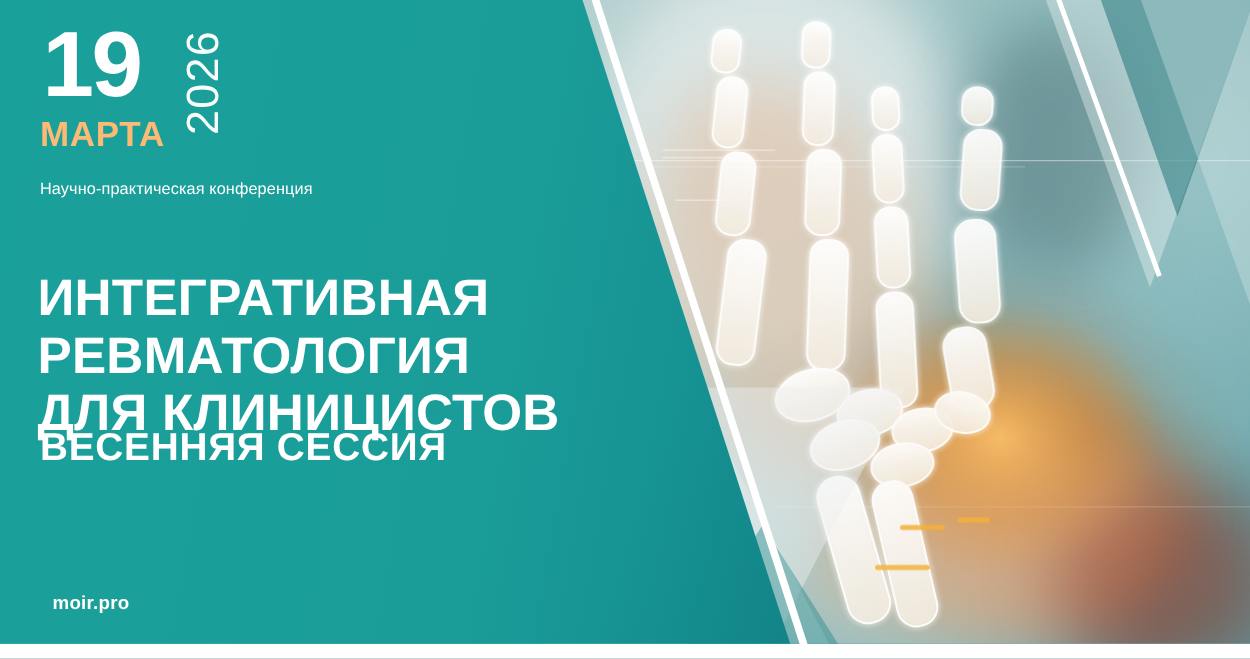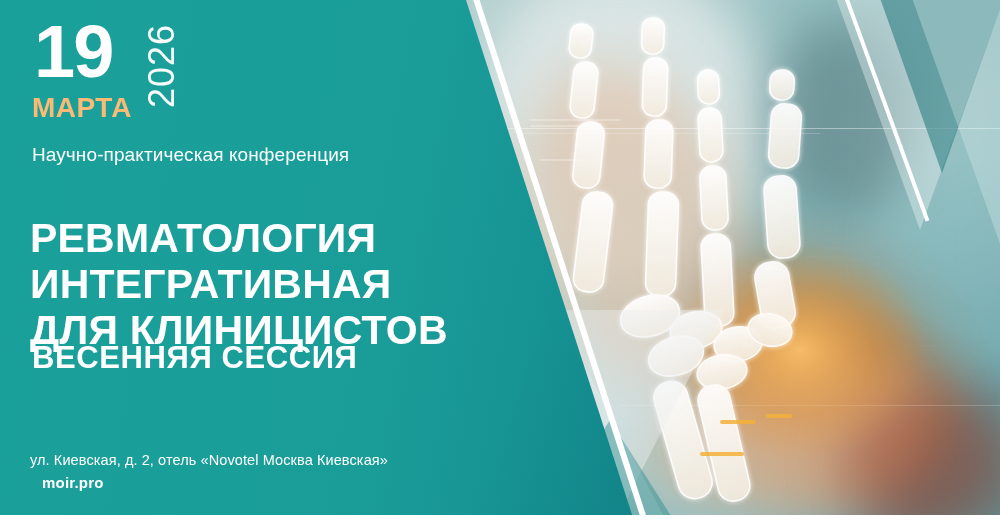--- a/index.html
+++ b/index.html
@@ -199,21 +199,21 @@
     margin-top: 2px;
     line-height: 1;
     opacity: 0.97;
   }
 
   
   .subtitle {
     position: absolute;
     left: 32px;
     top: 142px;
-    font-size: 19px;
+    font-size: 13px;
     font-weight: 400;
     line-height: 1.32;
     color: #ffffff;
     letter-spacing: 0.1px;
     max-width: 400px;
   }
 
   
   .title {
     position: absolute;
@@ -389,24 +389,23 @@
         <div class="date-month">МАРТА</div>
       </div>
       <div class="date-year">2026</div>
     </div>
 
     <div class="subtitle">
       <span>Научно-практическая конференция</span><br>
     </div>
 
     <h1 class="title">
+      <span class="line">ИНТЕГРАТИВНАЯ</span>
       <span class="line">РЕВМАТОЛОГИЯ</span>
-      <span class="line">ИНТЕГРАТИВНАЯ</span>
       <span class="line">ДЛЯ КЛИНИЦИСТОВ</span>
     </h1>
 
     <div class="session">ВЕСЕННЯЯ СЕССИЯ</div>
   </div>
 
-  <div class="address">ул. Киевская, д. 2, отель «Novotel Москва Киевская»</div>
   <div class="site">moir.pro</div>
 
 </div>
 
 </body></html>

